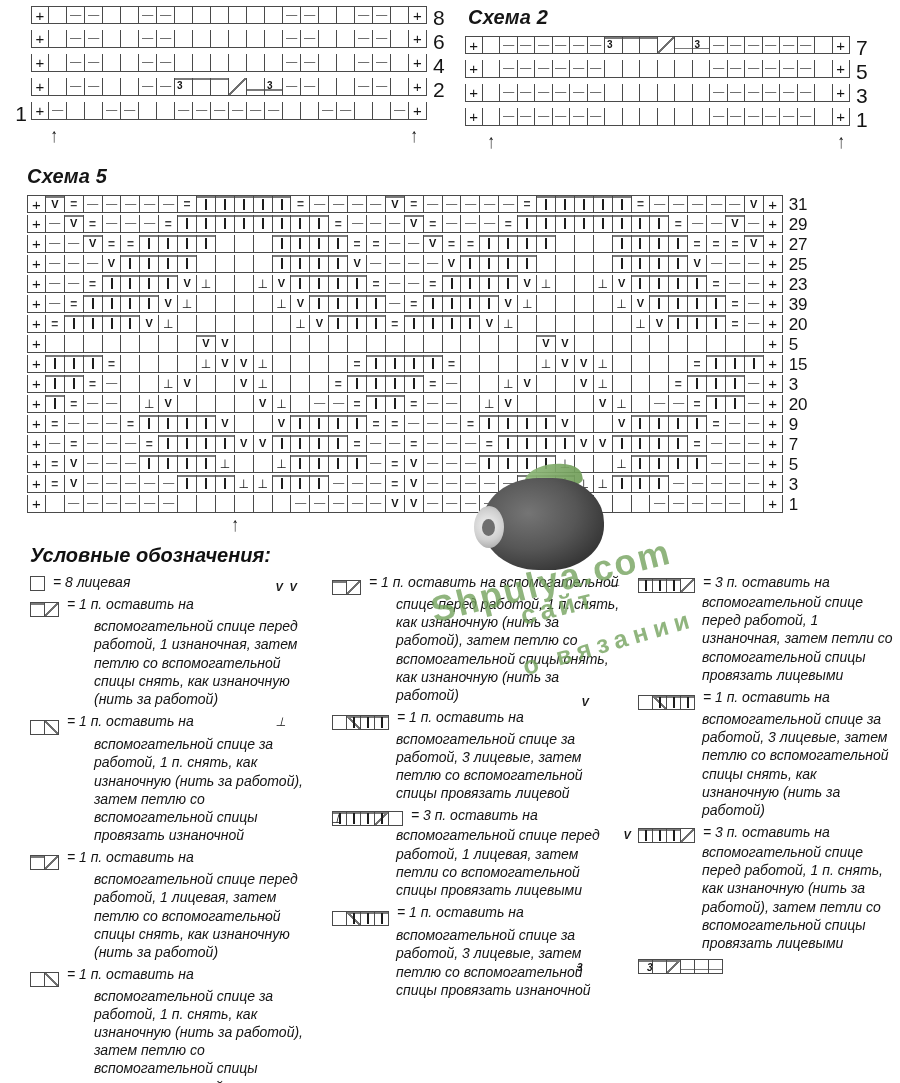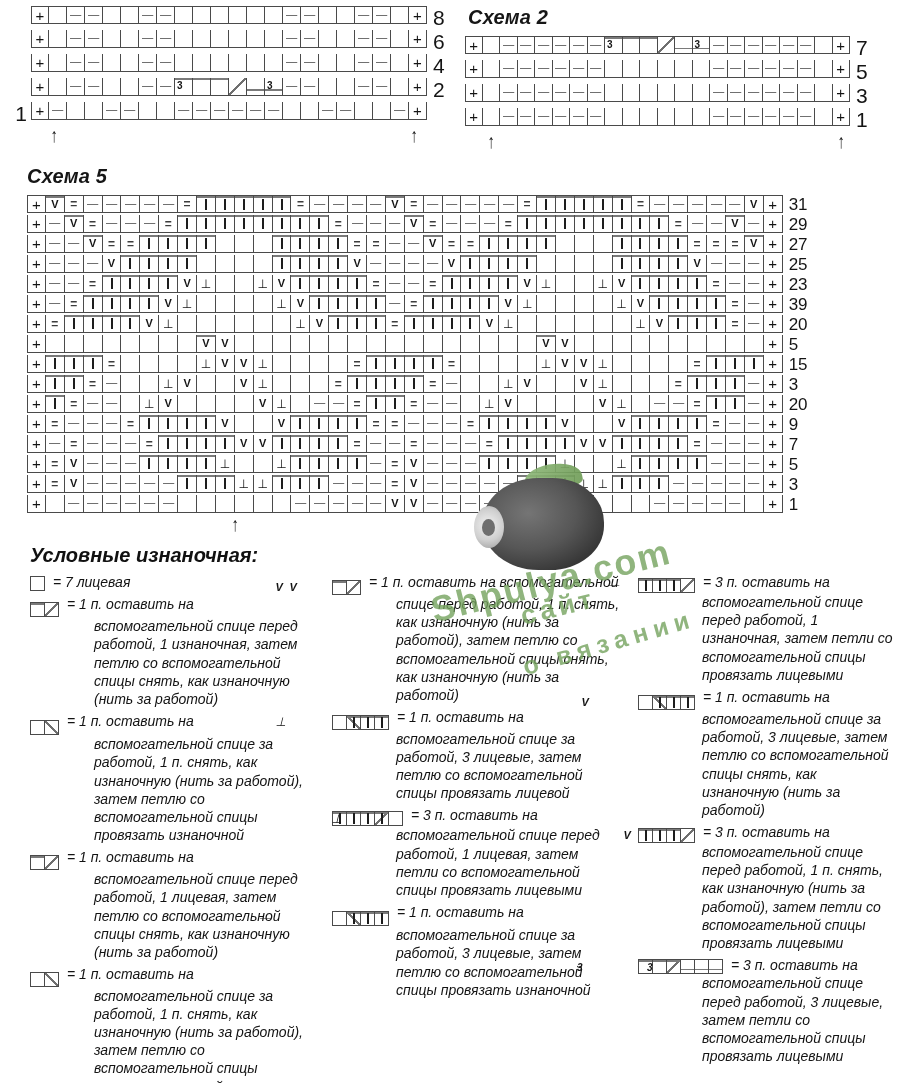--- a/index.html
+++ b/index.html
@@ -2252,26 +2252,26 @@
   <div class="cone-body"></div>
   <div class="cone-cap"></div>
   <div class="cone-hole"></div>
 </div>
 
 <div class="wm" id="wm1">Shpulya.com</div>
 <div class="wm" id="wm2">сайт</div>
 <div class="wm" id="wm3">о вязании</div>
 
 <div id="legend">
-  <div class="leg-title">Условные изнаночная:</div>
+  <div class="leg-title">Условные обозначения:</div>
   <div class="leg-cols">
       <div class="leg-col c1">
         <div class="leg-item"><span class="sym">
             <div class="cell" style="width: 15px; height: 15px;"></div>
-          </span><span> = 7 лицевая</span></div>
+          </span><span> = 8 лицевая</span></div>
         <div class="leg-item"><span class="sym">
             <div class="cell tb" style="width: 15px; height: 15px;">
               <span class="g-v">V</span>
             </div>
             <div class="cell sr" style="width: 15px; height: 15px;">
               <span class="g-dash">—</span>
             </div>
           </span><span> = 1 п. оставить на вспомогательной спице перед работой, 1 изнаночная, затем петлю со вспомогательной спицы снять, как изнаночную (нить за работой)</span></div>
         <div class="leg-item"><span class="sym">
             <div class="cell" style="width: 15px; height: 15px;">
@@ -2400,16 +2400,16 @@
             <div class="cell tb" style="width: 15px; height: 15px;">
               <span class="g-3">3</span>
             </div>
             <div class="cell tb" style="width: 15px; height: 15px;"></div>
             <div class="cell tb sr" style="width: 15px; height: 15px;"></div>
             <div class="cell bl" style="width: 15px; height: 15px;"></div>
             <div class="cell bl" style="width: 15px; height: 15px;"></div>
             <div class="cell bl" style="width: 15px; height: 15px;">
               <span class="g-3">3</span>
             </div>
-          </span><span> = 3 п. оставить на вспомогательной спице перед работой, 3 лицевые, затем петли со вспомогательной спицы провязать лицевыми</span></div>
+          </span></div>
       </div>
     </div>
 </div>
 
 </body></html>

